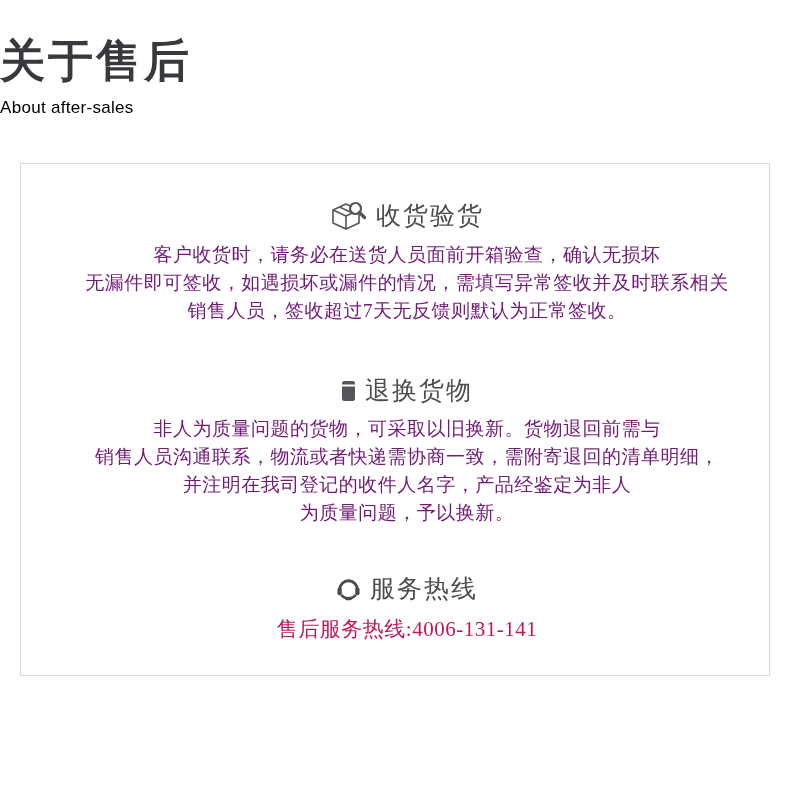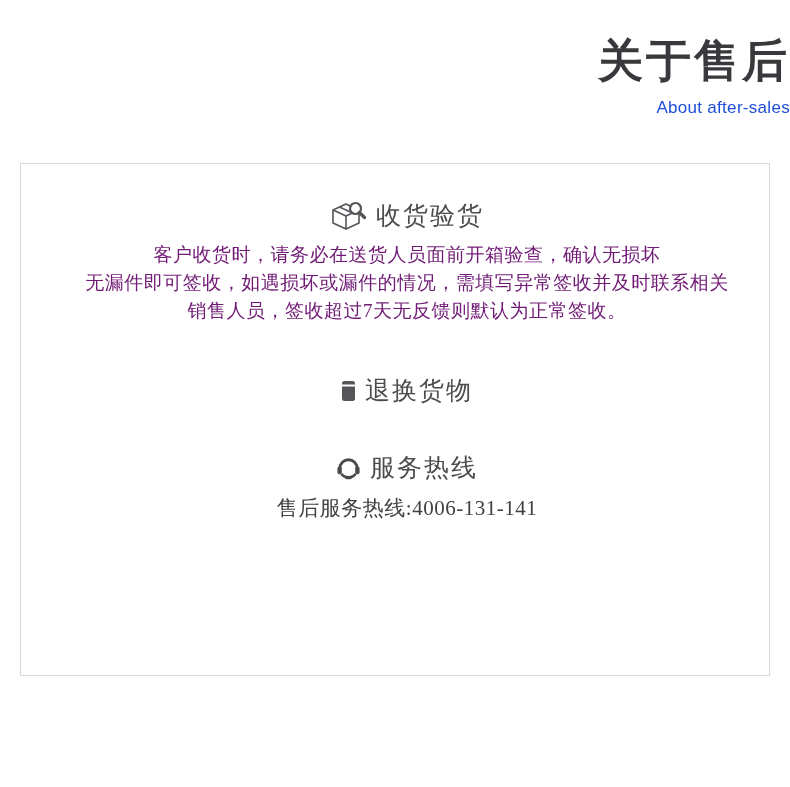--- a/index.html
+++ b/index.html
@@ -7,35 +7,35 @@
   body {
     width: 790px;
     height: 787px;
     overflow: hidden;
     font-family: "Liberation Serif", "DejaVu Serif", serif;
     color: #4a4a4e;
   }
   .page { width: 790px; height: 787px; }
 
   
-  .header { padding-top: 34px; text-align: right; }
+  .header { padding-top: 34px; text-align: left; }
   .page-title {
     font-family: "Liberation Sans", "DejaVu Sans", sans-serif;
     font-size: 45px;
     font-weight: 700;
     letter-spacing: 3px;
     color: #39393d;
     line-height: 1.18;
   }
   .page-subtitle {
     margin-top: 11px;
     font-family: "Liberation Sans", "DejaVu Sans", sans-serif;
     font-size: 17px;
     font-weight: 400;
-    color: #1d4ed8;
+    color: #000000;
     letter-spacing: 0.3px;
   }
 
   
   .card {
     width: 750px;
     height: 513px;
     margin: 45px auto 0 auto;
     border: 1px solid #d8d8d8;
     background: #ffffff;
@@ -64,21 +64,21 @@
     white-space: pre-line;
     letter-spacing: 0.5px;
   }
   .sec-1 { margin-top: 36px; }
   .sec-2 { margin-top: 50px; }
   .sec-3 { margin-top: 46px; }
   .hotline {
     margin-top: 10px;
     font-size: 21px;
     line-height: 28px;
-    color: #404040;
+    color: #be185d;
     letter-spacing: 0.5px;
   }
   .icon { display: inline-flex; align-items: center; justify-content: center; }
 </style>
 </head>
 <body>
 
 <div class="page">
 
   <div class="header">
@@ -112,20 +112,24 @@
     <div class="section sec-2">
       <div class="section-head">
         <span class="icon">
           <svg width="15" height="22" viewBox="0 0 15 22" aria-hidden="true">
             <rect x="1" y="1" width="13" height="20" rx="2.5" fill="#55555a"></rect>
             <rect x="1" y="4.5" width="13" height="2" fill="#ffffff"></rect>
           </svg>
         </span>
         <h2 class="section-heading">退换货物</h2>
       </div>
+      <p class="section-body">非人为质量问题的货物，可采取以旧换新。货物退回前需与
+销售人员沟通联系，物流或者快递需协商一致，需附寄退回的清单明细，
+并注明在我司登记的收件人名字，产品经鉴定为非人
+为质量问题，予以换新。</p>
     </div>
 
     <div class="section sec-3">
       <div class="section-head">
         <span class="icon">
           <svg width="25" height="25" viewBox="0 0 26 26" aria-hidden="true">
             <path d="M4 14 a9 9 0 0 1 18 0" fill="none" stroke="#4a4a4e" stroke-width="3"></path>
             <rect x="1.5" y="12" width="4.5" height="8" rx="2" fill="#4a4a4e"></rect>
             <rect x="20" y="12" width="4.5" height="8" rx="2" fill="#4a4a4e"></rect>
             <path d="M5.5 19.5 a8.5 7 0 0 0 15 0" fill="none" stroke="#4a4a4e" stroke-width="2.6"></path>

